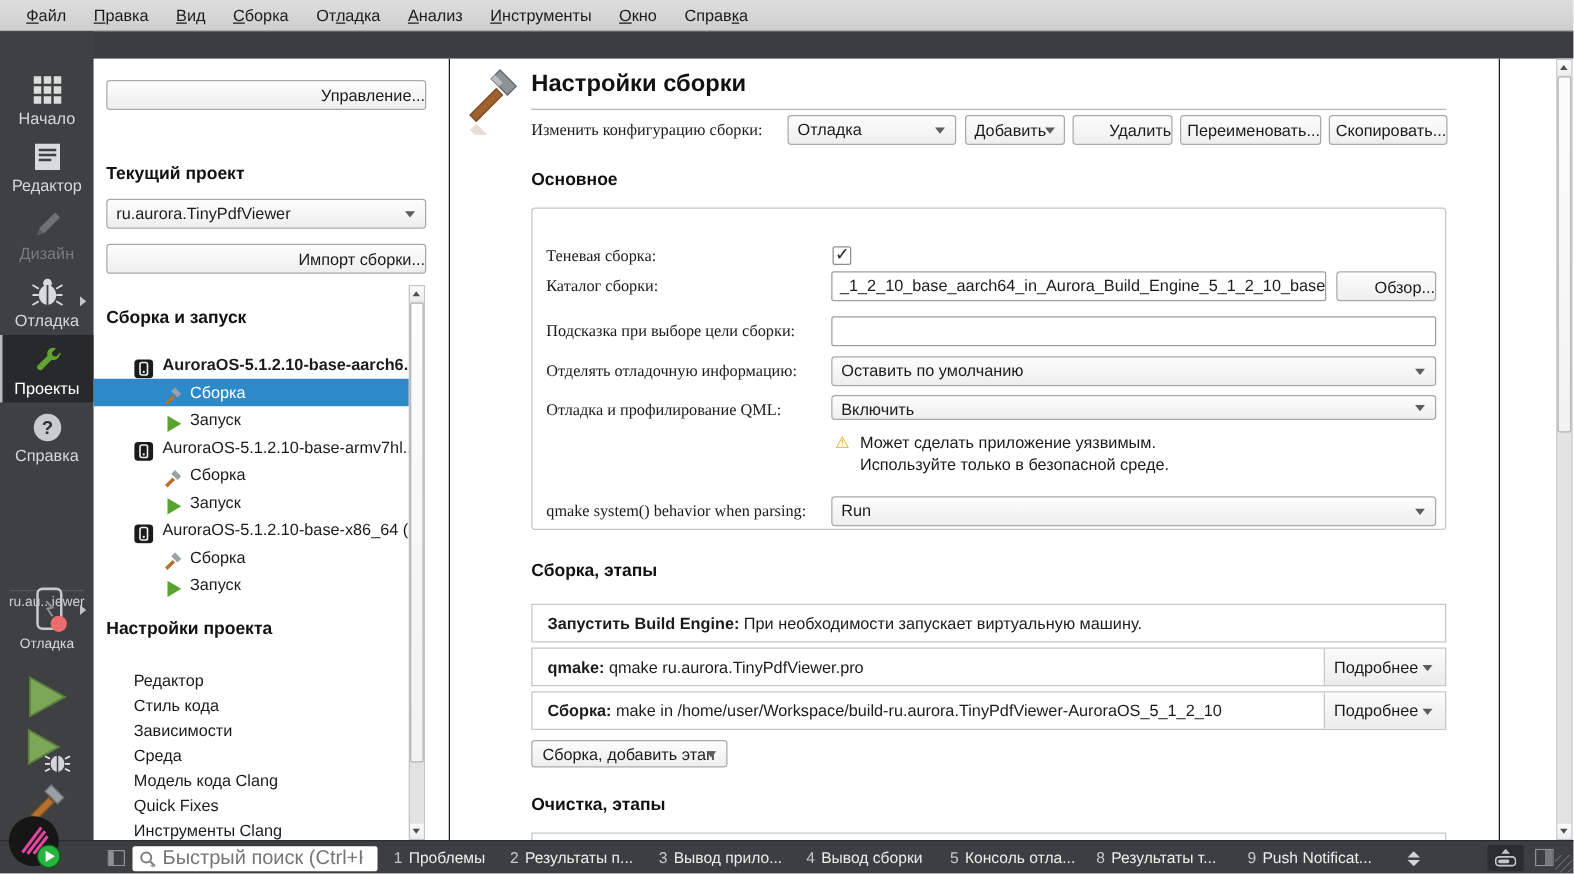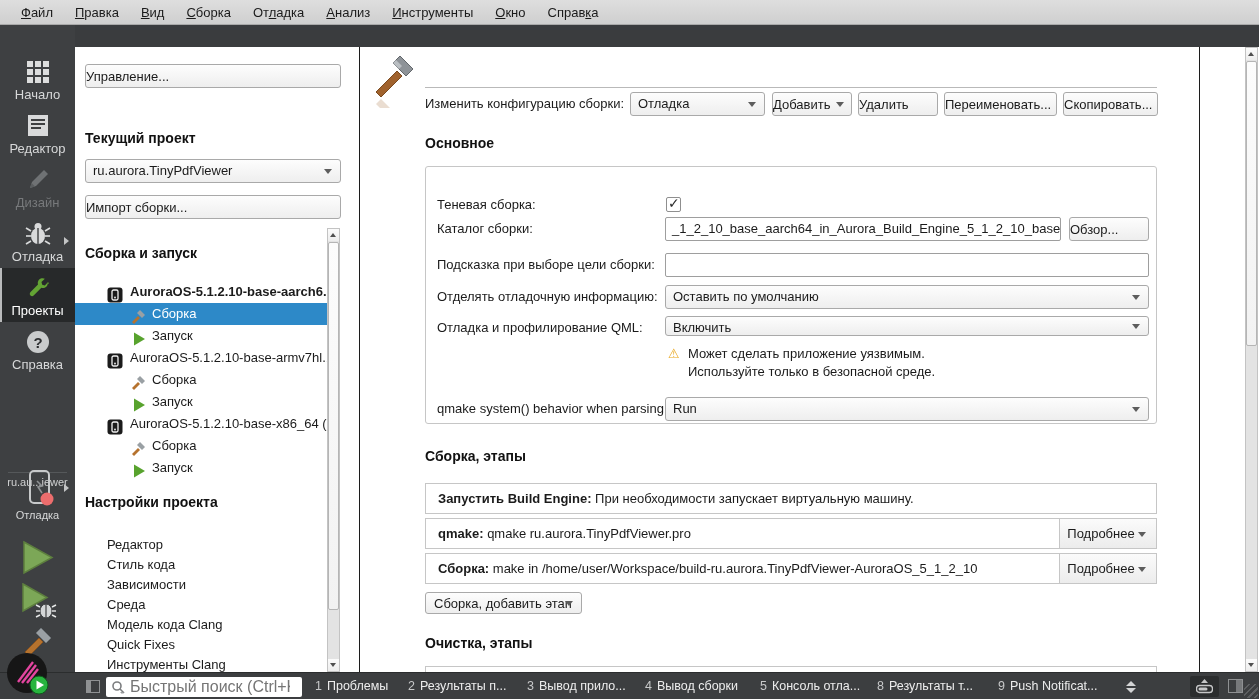--- a/index.html
+++ b/index.html
@@ -30,21 +30,21 @@
   .flyarrow { position:absolute; width:0; height:0; border-top:4px solid transparent; border-bottom:4px solid transparent; border-left:5px solid #c3c4c5; }
 
   .side-divider { position:absolute; left:8px; top:447px; width:59px; height:1px; background:#55585a; }
   .kit-mini-label { position:absolute; left:0; top:451px; width:75px; text-align:center; font-size:11px; color:#cfd0d1; }
   .side-label { position:absolute; left:0; width:75px; text-align:center; font-size:11px; color:#d7d8d9; }
 
   
   .left-panel { position:absolute; left:75px; top:47px; width:285px; height:625px; background:#ffffff; border-right:1px solid #1c1c1c; }
 
   .btn { background:linear-gradient(#fdfdfd,#eeeeee); border:1px solid #a9a9a9; border-radius:3px;
-    color:#1b1b1b; font-size:13px; text-align:left; cursor:pointer; }
+    color:#1b1b1b; font-size:13px; text-align:right; cursor:pointer; }
   .combo { position:relative; background:linear-gradient(#fdfdfd,#eeeeee); border:1px solid #a9a9a9; border-radius:3px;
     text-align:left; padding-left:7px; cursor:pointer; }
   .carrow { position:absolute; right:8px; top:50%; margin-top:-2px; width:0; height:0;
     border-left:4px solid transparent; border-right:4px solid transparent; border-top:5px solid #5d5d5d; }
 
   .panel-heading { position:absolute; font-size:14px; font-weight:bold; color:#111; }
   .tree-row { position:absolute; height:22px; line-height:22px; white-space:nowrap; cursor:pointer; }
   .tree-row .ticon { position:absolute; top:3px; width:16px; height:16px; }
   .tree-row.selected-row { background:#2d89c8; color:#ffffff; }
   .settings-item { position:absolute; left:32px; height:20px; line-height:20px; cursor:pointer; }
@@ -57,21 +57,21 @@
   .sb .thumb { position:absolute; left:0; width:11px; background:linear-gradient(#fcfcfc,#f2f2f2); border:1px solid #b5b5b5; border-radius:2px; }
   .sb .groove { position:absolute; left:0; width:11px; background:#e3e3e3; }
 
   
   .main-area { position:absolute; left:360px; top:47px; width:899px; height:625px; background:#ffffff; }
   .v-line { position:absolute; left:839px; top:0; width:1px; height:625px; background:#1c1c1c; }
 
   .page-title { position:absolute; left:65px; top:10px; font-size:19px; font-weight:bold; color:#111; }
   .title-rule { position:absolute; left:65px; top:40px; width:732px; height:1px; background:#b9b9b9; }
 
-  .form-label { position:absolute; height:24px; line-height:24px; color:#1b1b1b; white-space:nowrap; }
+  .form-label { position:absolute; height:24px; line-height:24px; color:#1b1b1b; white-space:nowrap;font-family:Liberation Serif, serif; }
   .sec-head { position:absolute; font-size:14px; font-weight:bold; color:#111; }
   .group-frame { position:absolute; left:65px; top:119px; width:732px; height:258px; border:1px solid #c6c6c6; border-radius:3px; }
 
   .text-field { position:absolute; height:24px; background:#fff; border:1px solid #9e9e9e; border-radius:2px;
     line-height:22px; padding:0 6px; white-space:nowrap; overflow:hidden; font-size:13px; color:#1b1b1b; }
   .checkbox { position:absolute; width:15px; height:15px; background:#fff; border:1px solid #8f8f8f; border-radius:2px; cursor:pointer; }
   .checkbox span { position:absolute; left:1px; top:-3px; font-size:14px; font-weight:bold; color:#2b2b2b; }
 
   .warn-icon { position:absolute; font-size:13px; color:#e9a820; }
   .warn-text { position:absolute; color:#1b1b1b; white-space:nowrap; }
@@ -329,20 +329,21 @@
         <polygon points="4,40 9,45 30,24 25,19" fill="#a0622d" stroke="#7a4a20" stroke-width="1"></polygon>
         <polygon points="21,11 34,24 41,17 28,4" fill="#8e9398" stroke="#62676b" stroke-width="1"></polygon>
         <polygon points="24,8 30,14 27,17 21,11" fill="#b9bec2"></polygon>
       </g>
       <g opacity="0.22" transform="translate(0,92) scale(1,-1)">
         <polygon points="4,40 9,45 30,24 25,19" fill="#a0622d"></polygon>
         <polygon points="21,11 34,24 41,17 28,4" fill="#8e9398"></polygon>
       </g>
     </svg>
 
+    <div class="page-title">Настройки сборки</div>
     <div class="title-rule"></div>
 
     <div class="form-label" style="left:65px; top:45px">Изменить конфигурацию сборки:</div>
     <div class="combo" style="position:absolute; left:270px; top:45px; width:135px; height:24px; line-height:22px">
       <span>Отладка</span>
       <span class="carrow"></span>
     </div>
     <button class="btn" style="position:absolute; left:412px; top:45px; width:80px; height:24px; padding-right:14px">
       <span>Добавить</span>
       <span class="carrow" style="right:7px"></span>

